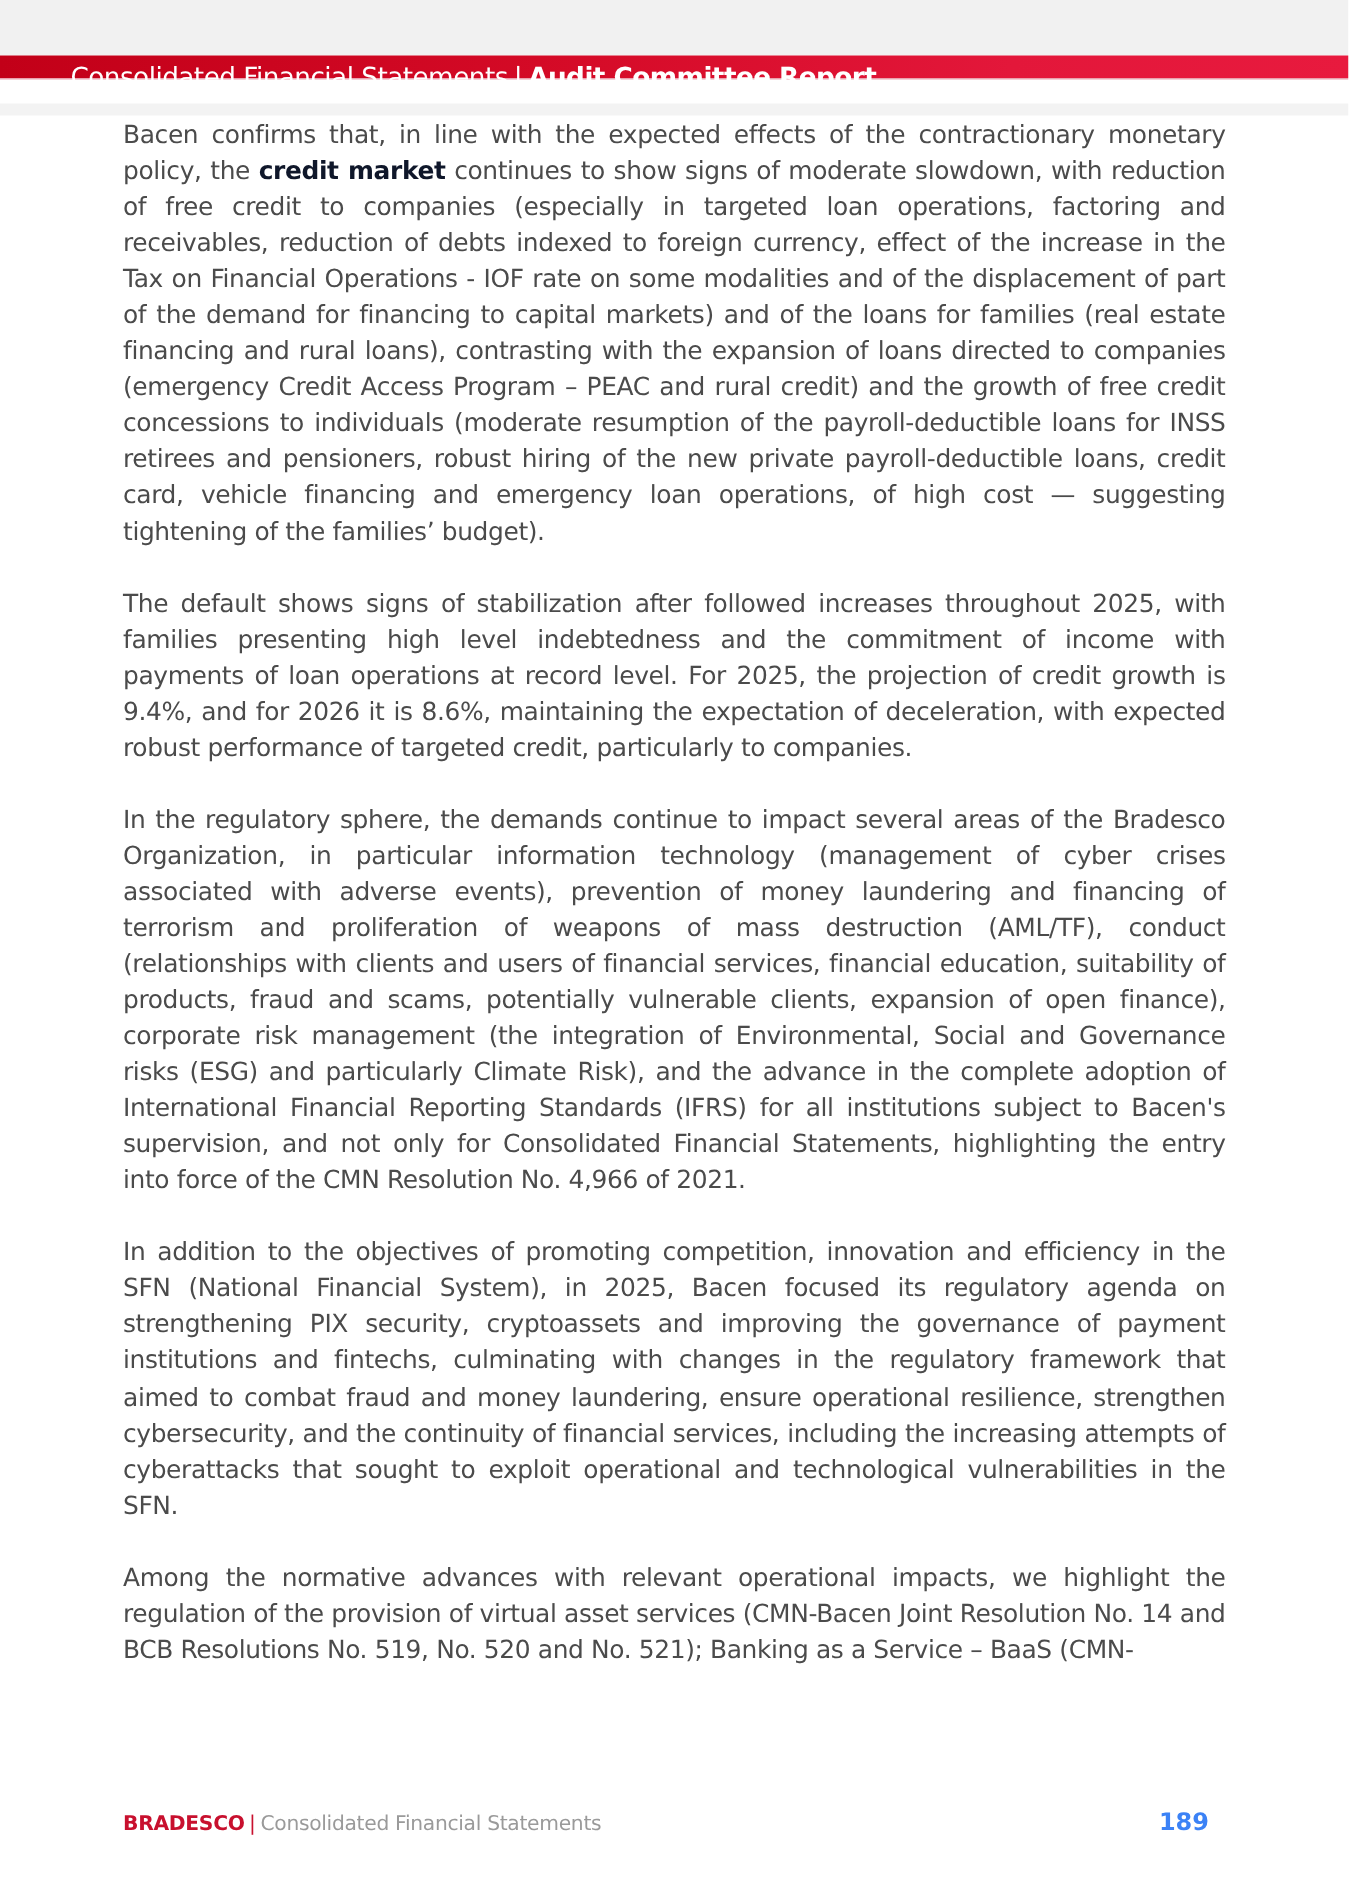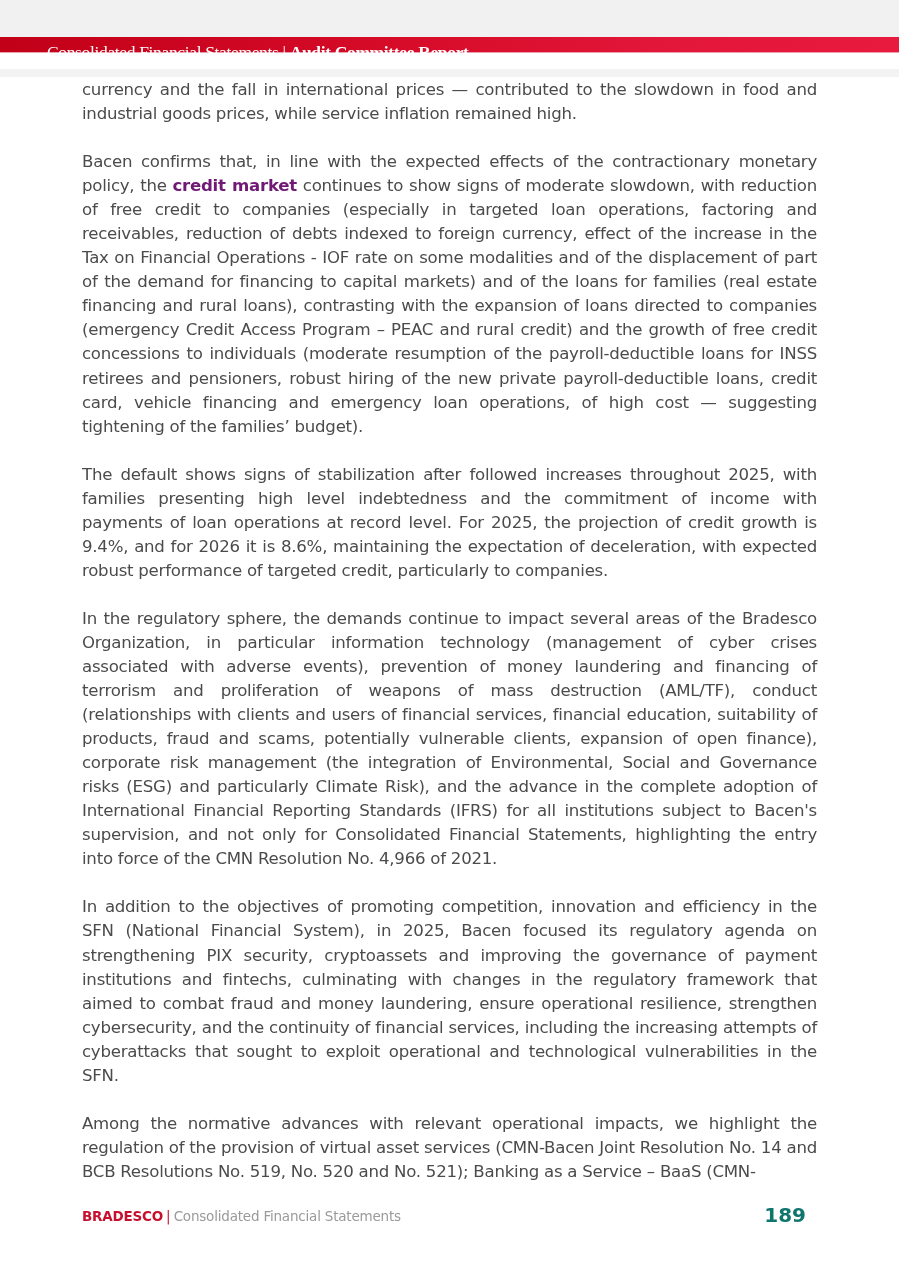--- a/index.html
+++ b/index.html
@@ -12,21 +12,20 @@
       font-family: "DejaVu Sans", sans-serif;
     }
     .top-strip {
       position: absolute; left: 0; top: 0; width: 899px; height: 37px;
       background: #f1f1f1;
     }
     .header-band {
       position: absolute; left: 0; top: 37px; width: 899px; height: 15px;
       background: linear-gradient(90deg, #c20018 0%, #d40a26 40%, #e3173a 75%, #e81a3e 100%);
       box-shadow: 0 1px 0 #e9a1ae;
-      font-family: Liberation Serif, serif;
     }
     .header-title {
       position: absolute; left: 47px; top: 0; height: 31px; line-height: 31px;
       color: #ffffff; font-size: 17.5px; white-space: nowrap;
       letter-spacing: -0.35px;
     }
     .header-title .sep { padding: 0 4px 0 4px; }
     .header-title b { font-weight: bold; }
     .sub-strip {
       position: absolute; left: 0; top: 69px; width: 899px; height: 8px;
@@ -35,49 +34,46 @@
     .content {
       position: absolute; left: 82px; top: 78px; width: 735px;
       color: #4b4b4b; font-size: 16.6px; line-height: 24.05px;
       letter-spacing: -0.25px;
     }
     .content p {
       margin: 0 0 24px 0;
       text-align: justify;
       hyphens: none;
     }
-    .content p b { font-weight: bold; color: #701a75; }
+    .content p b { font-weight: bold; color: #0f172a; }
     .footer {
       position: absolute; left: 82px; top: 1206px; width: 724px; height: 20px;
       font-size: 13.5px; line-height: 20px;
     }
     .footer-brand { color: #c8102e; font-weight: bold; letter-spacing: -0.2px; margin-top: 12px; }
     .footer-sep { color: #c8102e; padding: 0 3px; }
     .footer-doc { color: #9a9a9a; letter-spacing: -0.2px; }
     .page-number {
       position: absolute; right: 0; top: -1px;
-      color: #0f766e; font-weight: bold; font-size: 20px;
+      color: #3b82f6; font-weight: bold; font-size: 16px;
     }
   </style>
 </head>
 <body>
 
 <div class="top-strip"></div>
 
 <div class="header-band">
   <div class="header-title">
     <span>Consolidated Financial Statements</span><span class="sep">|</span><b>Audit Committee Report</b>
   </div>
 </div>
 <div class="sub-strip"></div>
 
 <div class="content">
-  <p>
-    <span>currency and the fall in international prices — contributed to the slowdown in food and industrial goods prices, while service inflation remained high.</span>
-  </p>
   <p>
     <span>Bacen confirms that, in line with the expected effects of the contractionary monetary policy, the </span><b>credit market</b><span> continues to show signs of moderate slowdown, with reduction of free credit to companies (especially in targeted loan operations, factoring and receivables, reduction of debts indexed to foreign currency, effect of the increase in the Tax on Financial Operations - IOF rate on some modalities and of the displacement of part of the demand for financing to capital markets) and of the loans for families (real estate financing and rural loans), contrasting with the expansion of loans directed to companies (emergency Credit Access Program – PEAC and rural credit) and the growth of free credit concessions to individuals (moderate resumption of the payroll-deductible loans for INSS retirees and pensioners, robust hiring of the new private payroll-deductible loans, credit card, vehicle financing and emergency loan operations, of high cost — suggesting tightening of the families’ budget).</span>
   </p>
   <p>
     <span>The default shows signs of stabilization after followed increases throughout 2025, with families presenting high level indebtedness and the commitment of income with payments of loan operations at record level. For 2025, the projection of credit growth is 9.4%, and for 2026 it is 8.6%, maintaining the expectation of deceleration, with expected robust performance of targeted credit, particularly to companies.</span>
   </p>
   <p>
     <span>In the regulatory sphere, the demands continue to impact  several areas of the Bradesco Organization,  in particular information technology (management of cyber crises associated with adverse events), prevention of money laundering and financing of terrorism and proliferation of weapons of mass destruction (AML/TF), conduct (relationships with clients and users of financial services, financial education, suitability of products, fraud and scams, potentially vulnerable clients, expansion of open finance), corporate risk management (the integration of Environmental, Social and Governance risks (ESG) and particularly Climate Risk), and the advance in the complete adoption of International Financial Reporting Standards (IFRS) for all institutions subject to Bacen's supervision, and not only for Consolidated Financial Statements, highlighting the entry into force of the CMN Resolution No. 4,966 of 2021.</span>
   </p>
   <p>

